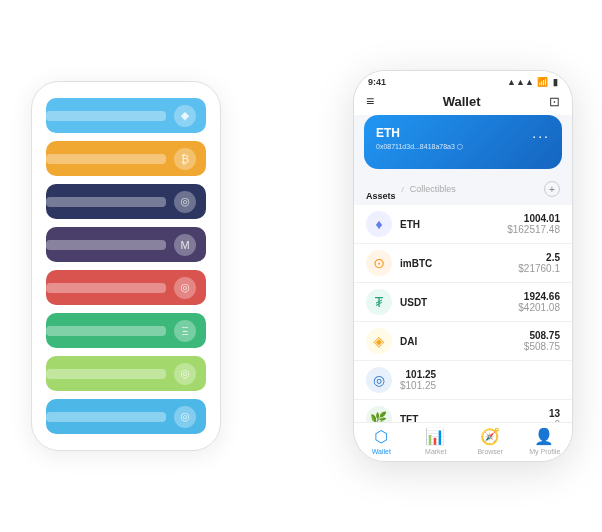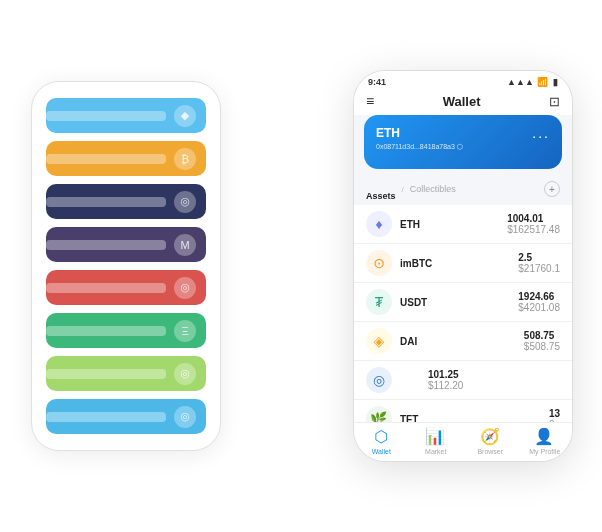--- a/index.html
+++ b/index.html
@@ -217,21 +217,21 @@
       font-size: 14px;
       flex-shrink: 0;
     }
     .asset-name {
       font-size: 10px;
       font-weight: 600;
       color: #222;
       flex: 1;
     }
     .asset-amounts {
-      margin-left: 28px;
+      text-align: right;
     }
     .asset-amount {
       font-size: 10px;
       font-weight: 600;
       color: #222;
     }
     .asset-usd {
       font-size: 10px;
       color: #999;
     }
@@ -370,21 +370,21 @@
           <div class="asset-name">DAI</div>
           <div class="asset-amounts">
             <div class="asset-amount">508.75</div>
             <div class="asset-usd">$508.75</div>
           </div>
         </div>
         <div class="asset-item">
           <div class="asset-icon" style="background: rgb(232, 241, 251); color: rgb(39, 117, 202);">◎</div>
           <div class="asset-amounts">
             <div class="asset-amount">101.25</div>
-            <div class="asset-usd">$112.20</div>
+            <div class="asset-usd">$101.25</div>
           </div>
         </div>
         <div class="asset-item">
           <div class="asset-icon" style="background: rgb(237, 247, 238); color: rgb(76, 175, 80);">🌿</div>
           <div class="asset-name">TFT</div>
           <div class="asset-amounts">
             <div class="asset-amount">13</div>
             <div class="asset-usd">0</div>
           </div>
         </div>

